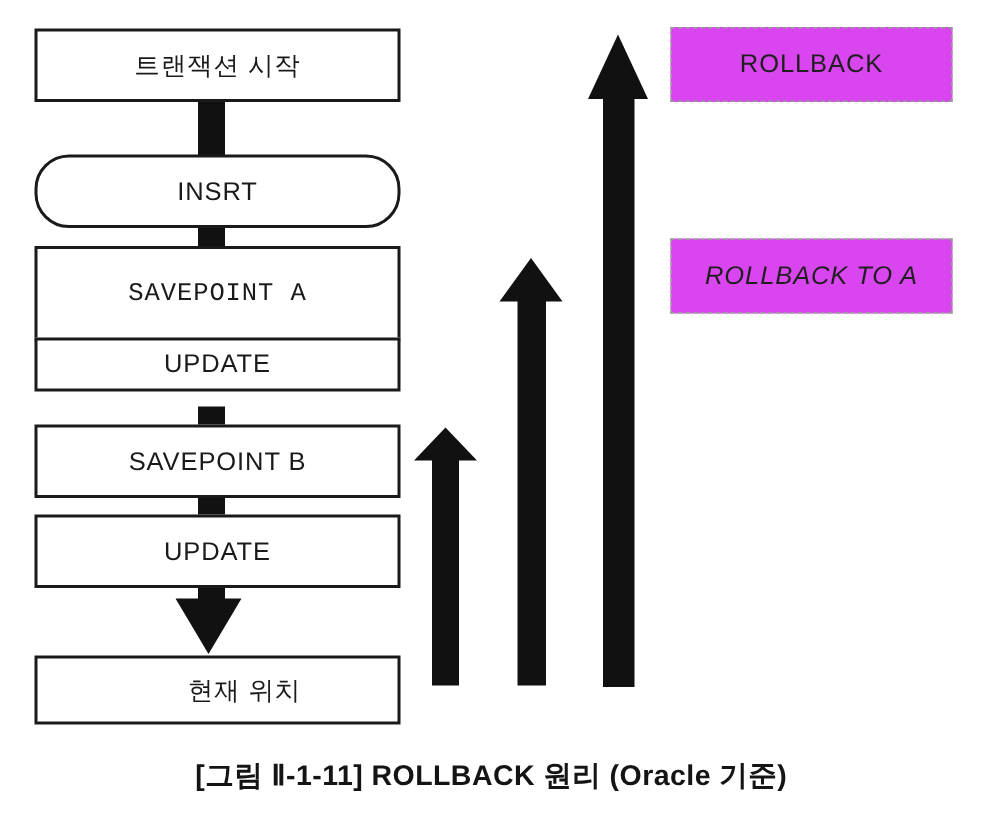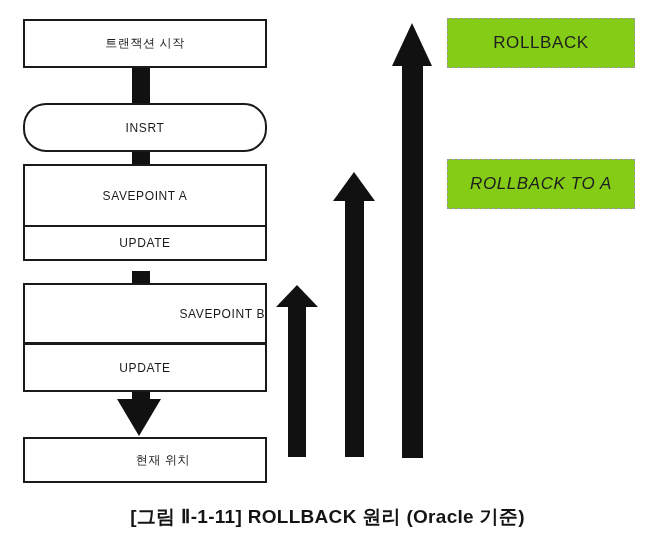--- a/index.html
+++ b/index.html
@@ -15,29 +15,29 @@
     width: 655px; height: 548px;
     background: #ffffff;
   }
   
   .step {
     position: absolute;
     left: 23px; width: 244px;
     border: 2px solid #1a1a1a;
     background: #ffffff;
     display: flex; align-items: center; justify-content: center;
-    font-size: 12px; color: #1a1a1a;
+    font-size: 17px; color: #1a1a1a;
     letter-spacing: 0.6px;
     z-index: 2;
   }
   #step-0 { top: 19px;  height: 49px; }
   #step-1 { top: 103px; height: 49px; border-radius: 23px; }
-  #step-2 { top: 164px; height: 64px; }
+  #step-2 { top: 164px; height: 64px; font-family: Liberation Mono, monospace; }
   #step-3 { top: 225px; height: 36px; }
-  #step-4 { top: 283px; height: 61px; justify-content: flex-end; }
+  #step-4 { top: 283px; height: 49px; }
   #step-5 { top: 343px; height: 49px; }
   #step-6 { top: 437px; height: 46px; padding-left: 36px; }
   
   .conn {
     position: absolute;
     left: 132px; width: 18px;
     background: #111111;
     z-index: 1;
   }
   #conn-0 { top: 66px;  height: 40px; }
@@ -72,21 +72,21 @@
   #arrow-full-shaft { left: 402px; top: 64px; width: 21px; height: 394px; }
   #arrow-full-head  { left: 392px; top: 23px;
               border-left: 20px solid transparent;
               border-right: 20px solid transparent;
               border-bottom: 43px solid #111111; }
   
   .target {
     position: absolute;
     left: 447px; width: 188px;
     border: 1px dashed #9a9a9a;
-    background: #84cc16;
+    background: #d946ef;
     display: flex; align-items: center; justify-content: center;
     font-size: 17px; color: #1f1f1f;
     letter-spacing: 0.6px;
     white-space: nowrap;
   }
   #target-0 { top: 18px;  height: 50px; }
   #target-1 { top: 159px; height: 50px; font-style: italic; }
   #target-2 { top: 283px; height: 49px; }
   
   .caption {

